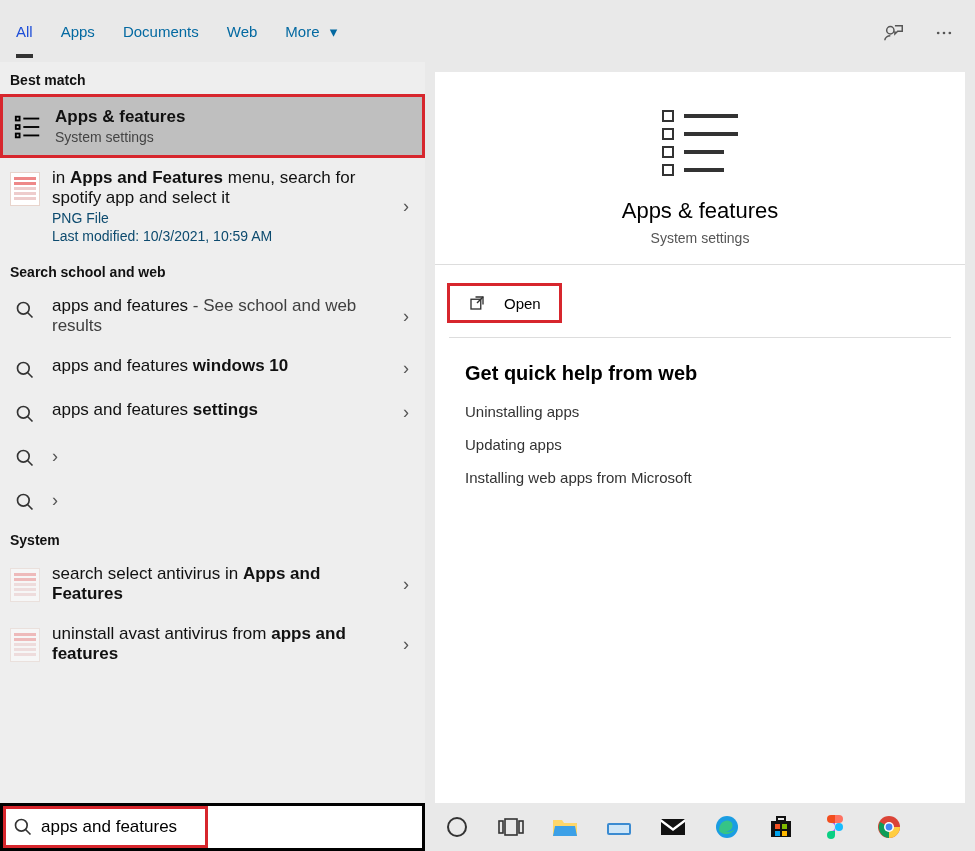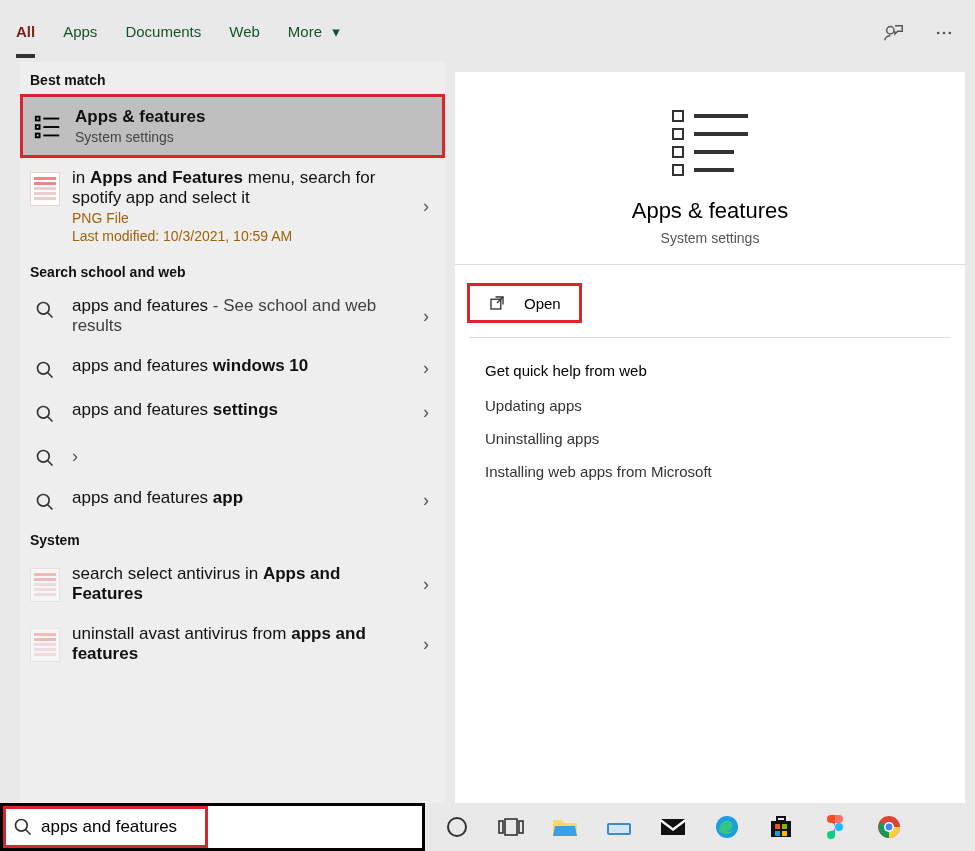--- a/index.html
+++ b/index.html
@@ -1,53 +1,53 @@
 <!DOCTYPE html>
 <html><head>
 <meta charset="utf-8">
 <style>
   * { box-sizing: border-box; margin: 0; padding: 0; font-family: "Segoe UI", Tahoma, sans-serif; }
   body { width: 975px; height: 851px; background: #e9e9e9; overflow: hidden; position: relative; }
 
   
   .topbar { height: 62px; display: flex; align-items: center; padding: 0 16px; position: relative; }
   .tabs { display: flex; gap: 28px; padding-top: 18px; }
-  .tab { font-size: 15px; color: #14532d; padding-bottom: 14px; cursor: pointer; }
-  .tab.active { color: #7f1d1d; font-weight: 700; border-bottom: 4px solid #333; }
+  .tab { font-size: 15px; color: #0369a1; padding-bottom: 14px; cursor: pointer; }
+  .tab.active { color: #1d4ed8; font-weight: 400; border-bottom: 4px solid #333; }
   .more-chev { margin-left: 6px; }
   .top-right { position: absolute; right: 20px; top: 22px; display: flex; gap: 28px; align-items: center; }
   .top-icon { width: 22px; height: 22px; display:flex; align-items:center; justify-content:center; color:#555;}
 
   
-  .main { display: flex; height: calc(100% - 62px - 48px); margin-left: 20px; }
+  .main { display: flex; height: calc(100% - 62px - 48px); }
   .left  { width: 425px; background: #eee; overflow-y: auto; }
   .right { flex: 1; background: #fff; margin: 10px 10px 0 10px; position: relative; }
 
   .section-label { font-size: 14px; font-weight: 600; padding: 10px 10px 6px; color: #111; }
 
   .result { display: flex; align-items: flex-start; padding: 10px 10px 10px 10px; gap: 12px; cursor: pointer; position: relative; }
   .result .ricon { width: 30px; display:flex; justify-content:center; padding-top:4px;}
   .result .rbody { flex:1; }
   .result .rtitle { font-size: 17px; color:#111; }
   .result .rtitle b { font-weight: 700; }
-  .result .rsub  { font-size: 14px; color:#a16207; margin-top:2px;}
+  .result .rsub  { font-size: 14px; color:#0c4a6e; margin-top:2px;}
   .result .chev  { color:#555; font-size: 18px; align-self:center; padding-right:6px;}
 
   .bestmatch { background:#bfbfbf; border: 3px solid #d7262d; }
   .bestmatch .rtitle { font-weight:700; font-size:17px; }
   .bestmatch .rsub { color:#444; }
 
   .open-row { margin: 18px 12px 0 12px; border:3px solid #d7262d; padding:8px 18px; display:inline-flex; align-items:center; gap:18px; cursor:pointer;}
   .open-row .olabel { font-size:15px;}
 
   .right-hero { text-align:center; padding: 32px 20px 18px; border-bottom:1px solid #ddd; }
   .right-hero .title { font-size:22px; margin-top:16px; }
   .right-hero .sub   { font-size:14px; color:#555; margin-top:6px;}
 
-  .help-head { font-weight:400; font-size:15px; padding:24px 30px 10px; }
+  .help-head { font-weight:700; font-size:20px; padding:24px 30px 10px; }
   .help-link { font-size:15px; color:#333; padding:8px 30px; cursor:pointer; }
 
   .divider { border-top:1px solid #ddd; margin: 14px 14px 0 14px; }
 
   
   .bottom { position:absolute; bottom:0; left:0; right:0; height:48px; display:flex; }
   .searchbar { width:425px; border:3px solid #000; background:#fff; display:flex; align-items:center; padding:0 10px; gap:8px; position:relative;}
   .searchbar .redbox{ position:absolute; left:0; top:0; bottom:0; width:205px; border:3px solid #d7262d; pointer-events:none;}
   .searchbar input { border:none; outline:none; font-size:17px; flex:1; }
   .taskbar { flex:1; background:#e9e9e9; display:flex; align-items:center; gap:26px; padding-left:18px;}
@@ -179,23 +179,20 @@
           </svg>
         </div>
       <div class="chev">›</div>
     </div>
     <div class="result">
       <div class="ricon">
           <svg width="20" height="20" viewBox="0 0 24 24" fill="none" stroke="#333" stroke-width="2">
             <circle cx="10" cy="10" r="7"></circle>
             <line x1="15" y1="15" x2="21" y2="21"></line>
           </svg>
-        </div>
-      <div class="rbody">
-          <div class="rtitle"><span>apps and features </span><b>app</b></div>
         </div>
       <div class="chev">›</div>
     </div>
 
     <div class="section-label">System</div>
 
     <div class="result">
       <div class="ricon">
           <div class="thumb" style="opacity:.5"></div>
         </div>
@@ -246,22 +243,22 @@
             <path d="M10 4h10v10"></path>
             <path d="M20 4l-8 8"></path>
           </svg>
       </span>
       <span class="olabel">Open</span>
     </div>
 
     <div class="divider"></div>
 
     <div class="help-head">Get quick help from web</div>
+    <div class="help-link">Uninstalling apps</div>
     <div class="help-link">Updating apps</div>
-    <div class="help-link">Uninstalling apps</div>
     <div class="help-link">Installing web apps from Microsoft</div>
   </div>
 </div>
 
 <div class="bottom">
   <div class="searchbar">
     <div class="redbox"></div>
     <span>
       <svg width="20" height="20" viewBox="0 0 24 24" fill="none" stroke="#333" stroke-width="2">
           <circle cx="10" cy="10" r="7"></circle>

